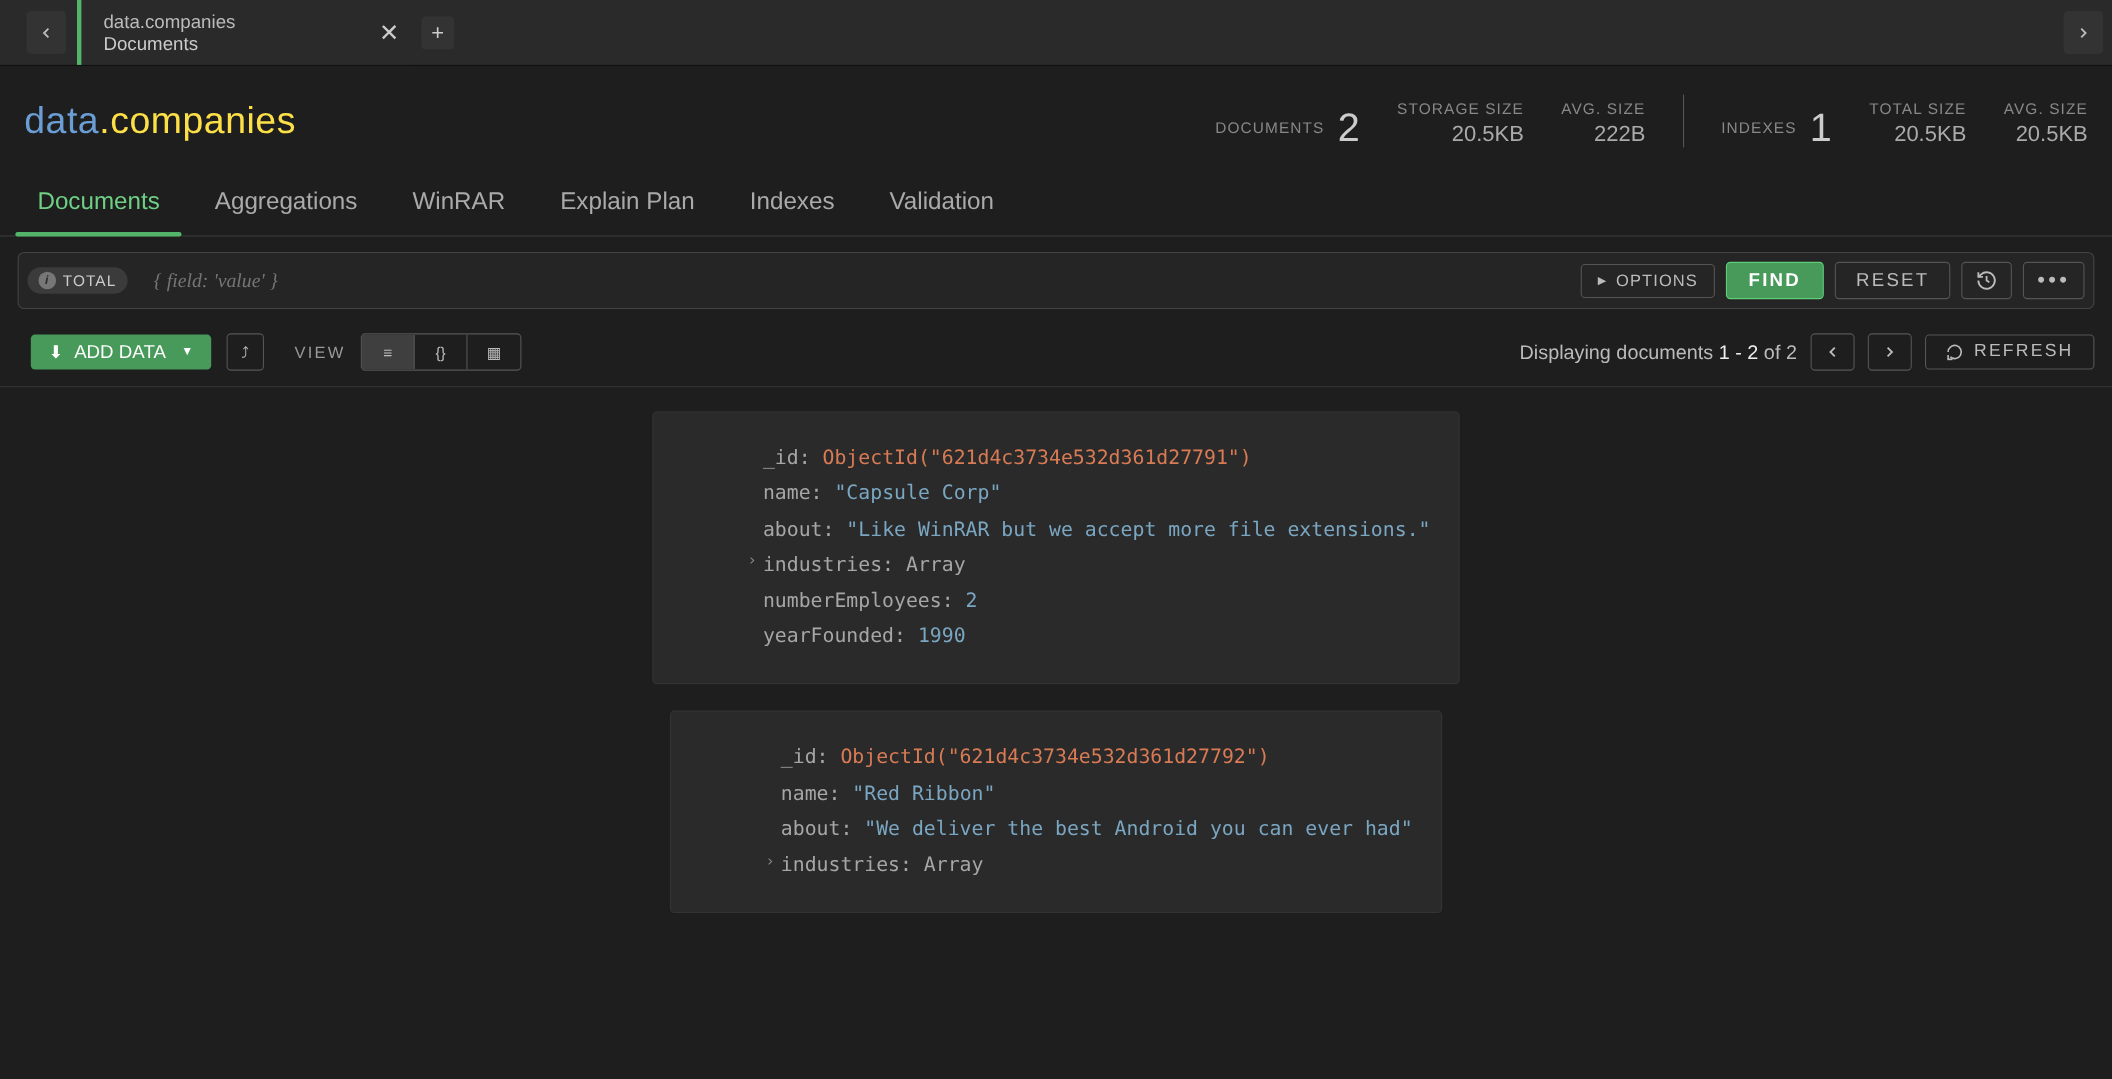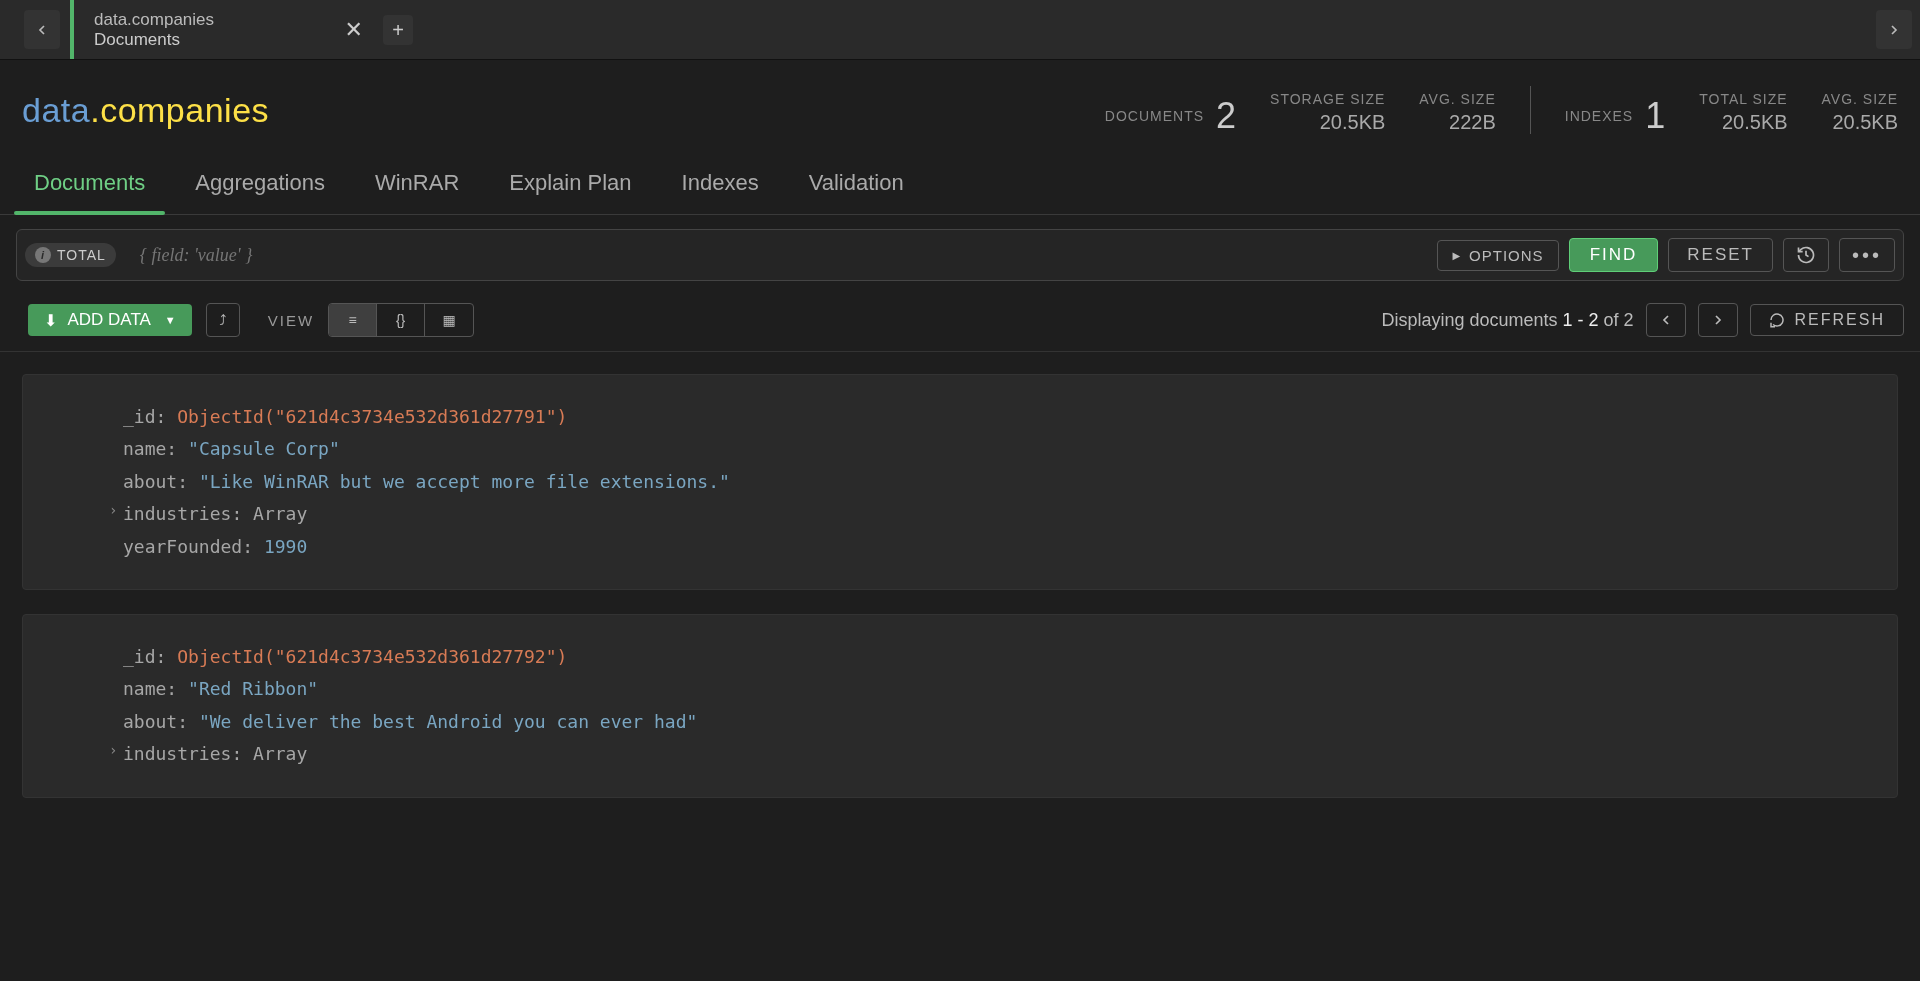--- a/index.html
+++ b/index.html
@@ -108,21 +108,21 @@
 }
 .options-btn {
   display:flex; align-items:center; gap:8px;
   border:1px solid #555; padding:6px 14px; border-radius:4px;
   color:#bbb; font-size:15px; letter-spacing:1px; cursor:pointer;
 }
 .options-btn .tri { font-size:10px; }
 .find-btn {
   background:#479a5a; border:1px solid #5fcf78;
   color:#fff; padding:6px 20px; border-radius:4px;
-  font-size:17px; letter-spacing:2px; cursor:pointer;
+  font-size:17px; letter-spacing:2px; cursor:pointer;font-weight:bold;
 }
 .reset-btn, .history-btn, .more-btn {
   border:1px solid #555; padding:6px 18px; border-radius:4px;
   color:#bbb; font-size:17px; letter-spacing:2px; cursor:pointer;
   display:flex; align-items:center; justify-content:center;
 }
 .history-btn, .more-btn { padding:6px 12px; }
 .history-btn svg, .more-btn svg { width:20px; height:20px; stroke:#bbb; fill:none; }
 .more-btn { letter-spacing:3px; font-size:20px; line-height:1; }
 
@@ -163,21 +163,21 @@
   border:1px solid #555; border-radius:4px; cursor:pointer; color:#bbb;
 }
 .refresh-btn {
   display:flex; align-items:center; gap:10px;
   border:1px solid #555; padding:6px 18px; border-radius:4px;
   color:#bbb; font-size:16px; letter-spacing:2px; cursor:pointer; margin-left:12px;
 }
 .refresh-btn svg { width:16px; height:16px; stroke:#bbb; fill:none; }
 
 
-.docs { padding: 22px 22px; display:flex; flex-direction:column; gap:24px; }
+.docs { padding: 22px 22px; display:flex; flex-direction:column; gap:24px;align-items:center; }
 .doc-card {
   background:#2a2a2a; border:1px solid #333; border-radius:4px;
   padding: 26px 26px 26px 100px;
   font-family: "Menlo","Consolas",monospace;
   font-size:18px; line-height:1.8;
   position:relative;
 }
 .doc-row { white-space:pre; }
 .expand-caret {
   position:absolute; left:86px; color:#888; cursor:pointer;
@@ -323,20 +323,21 @@
   </div>
 </div>
 
 <div class="docs">
 
   <div class="doc-card">
     <div class="doc-row"><span class="key">_id</span><span class="colon">: </span><span class="vfn">ObjectId("621d4c3734e532d361d27791")</span></div>
     <div class="doc-row"><span class="key">name</span><span class="colon">: </span><span class="vstr">"Capsule Corp"</span></div>
     <div class="doc-row"><span class="key">about</span><span class="colon">: </span><span class="vstr">"Like WinRAR but we accept more file extensions."</span></div>
     <div class="doc-row" style="position:relative;"><span class="expand-caret" style="left:-14px;">›</span><span class="key">industries</span><span class="colon">: </span><span class="vtype">Array</span></div>
+    <div class="doc-row"><span class="key">numberEmployees</span><span class="colon">: </span><span class="vnum">2</span></div>
     <div class="doc-row"><span class="key">yearFounded</span><span class="colon">: </span><span class="vnum">1990</span></div>
   </div>
 
   <div class="doc-card">
     <div class="doc-row"><span class="key">_id</span><span class="colon">: </span><span class="vfn">ObjectId("621d4c3734e532d361d27792")</span></div>
     <div class="doc-row"><span class="key">name</span><span class="colon">: </span><span class="vstr">"Red Ribbon"</span></div>
     <div class="doc-row"><span class="key">about</span><span class="colon">: </span><span class="vstr">"We deliver the best Android you can ever had"</span></div>
     <div class="doc-row" style="position:relative;"><span class="expand-caret" style="left:-14px;">›</span><span class="key">industries</span><span class="colon">: </span><span class="vtype">Array</span></div>
   </div>
 

